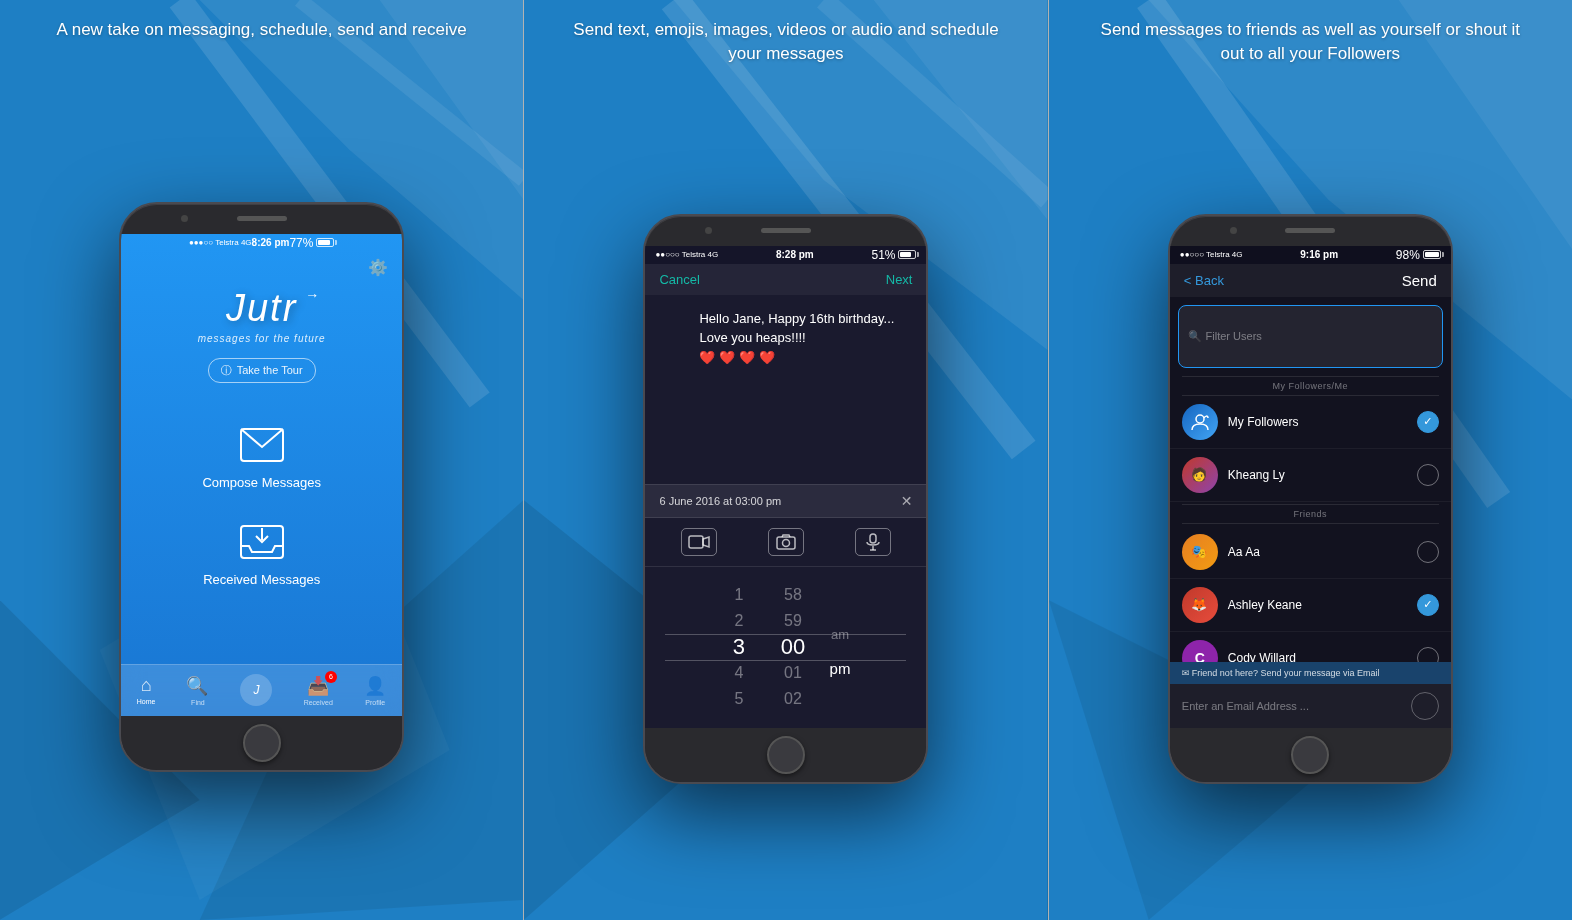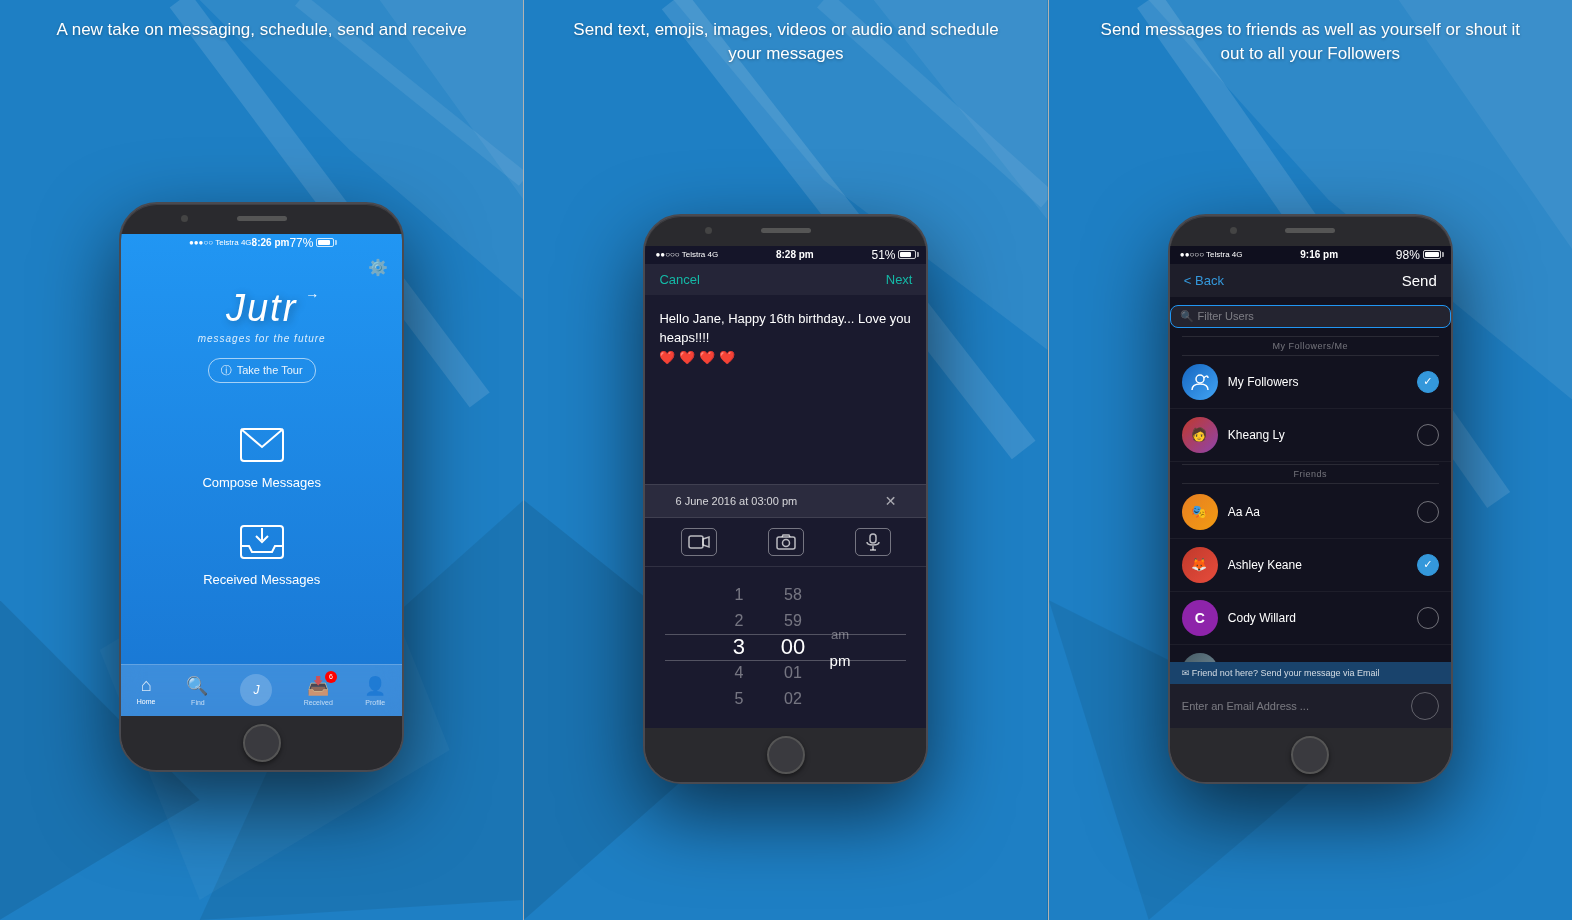--- a/index.html
+++ b/index.html
@@ -331,32 +331,33 @@
       font-size: 13px;
       font-weight: 400;
     }
 
     .compose-body {
       flex: 1;
       padding: 14px;
       color: white;
       font-size: 13px;
       line-height: 1.5;
+      margin-left: 40px;
     }
 
     .compose-message-text {
       color: white;
       font-size: 13px;
     }
 
     .compose-schedule-bar {
       background: rgba(255,255,255,0.08);
       border-top: 1px solid rgba(255,255,255,0.1);
       border-bottom: 1px solid rgba(255,255,255,0.1);
-      padding: 8px 30px;
+      padding: 8px 14px;
       display: flex;
       align-items: center;
       justify-content: space-between;
     }
 
     .schedule-date {
       color: rgba(255,255,255,0.8);
       font-size: 11px;
     }
 
@@ -436,20 +437,21 @@
       justify-content: center;
       gap: 0;
     }
 
     .picker-ampm-item {
       height: 26px;
       display: flex;
       align-items: center;
       color: rgba(255,255,255,0.4);
       font-size: 13px;
+      margin-top: 8px;
     }
     .picker-ampm-item.selected {
       color: white;
       font-size: 15px;
     }
 
     
     .screen-recipients {
       background: #12121f;
       height: 100%;
@@ -472,24 +474,24 @@
       align-items: center;
       gap: 2px;
     }
 
     .send-btn {
       color: white;
       font-size: 15px;
     }
 
     .filter-search {
-      margin: 8px 0;
+      margin: 8px 8px;
       background: rgba(255,255,255,0.08);
       border-radius: 8px;
-      padding: 4px 10px;
+      padding: 24px 10px;
       display: flex;
       align-items: center;
       gap: 6px;
       border: 1px solid #2196f3;
     }
 
     .section-label {
       text-align: center;
       color: rgba(255,255,255,0.4);
       font-size: 9px;

